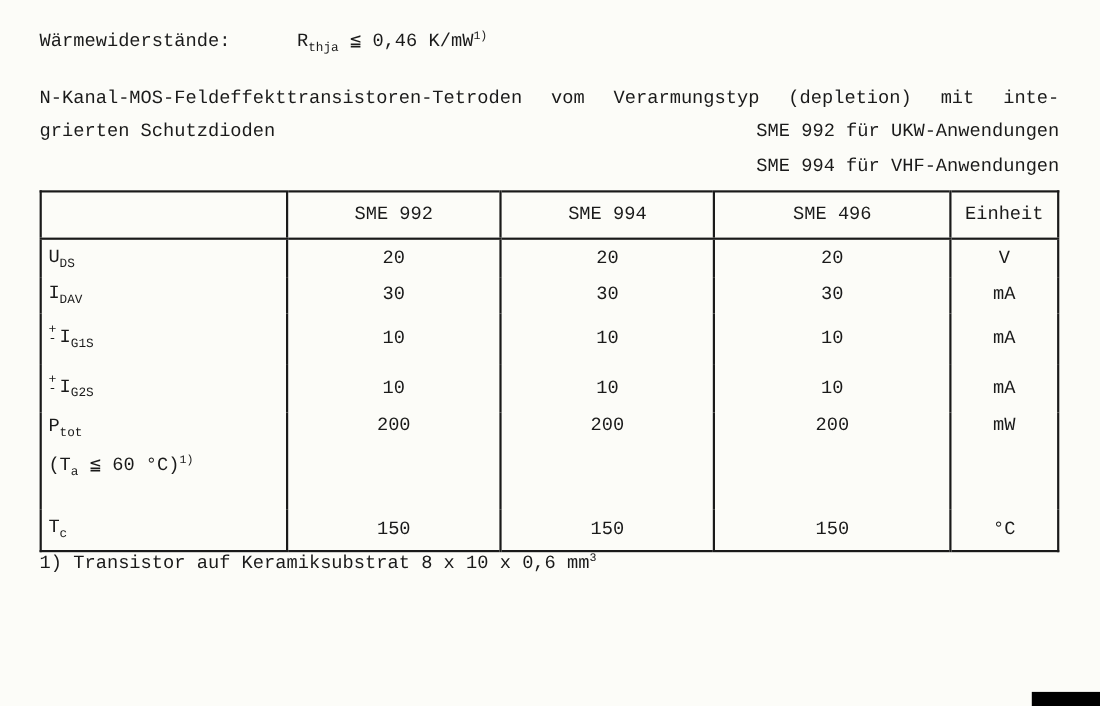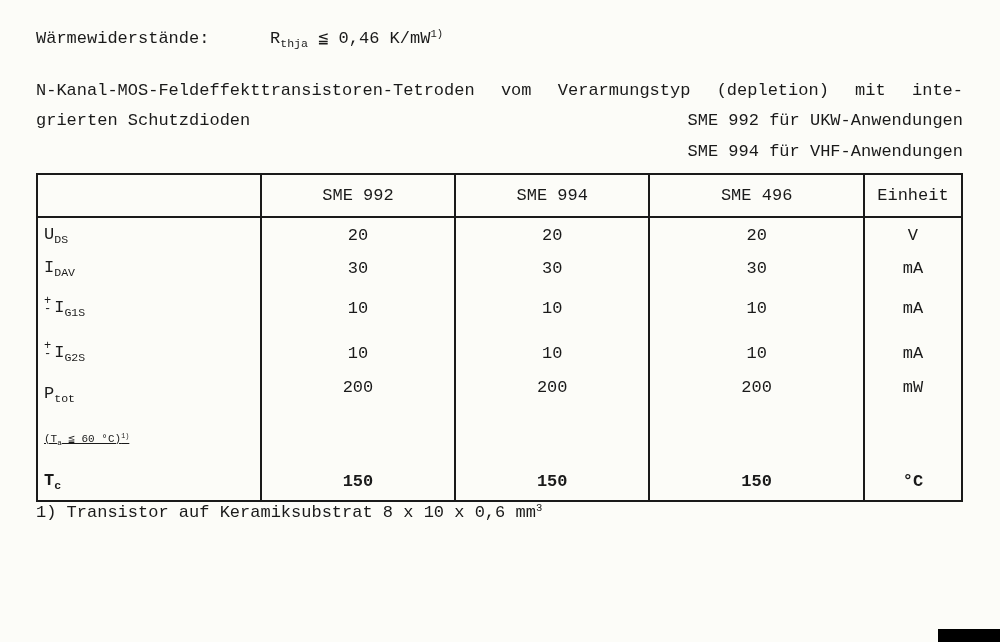--- a/index.html
+++ b/index.html
@@ -58,24 +58,24 @@
   table.limits th + th, table.limits td + td { border-left:2px solid var(--ink); }
   table.limits td { vertical-align:middle; }
   td.param { text-align:left; padding-left:6px; }
   td.val, td.unit { text-align:center; }
   tr.r-uds  { height:35px; }
   tr.r-idav { height:33px; }
   tr.r-ig1s { height:46px; }
   tr.r-ig2s { height:44px; }
   tr.r-ptot { height:88px; }
   tr.r-ptot td { vertical-align:top; padding-top:3px; }
-  tr.r-ptot td.param { line-height:36px; padding-top:1px; }
-  tr.r-tc   { height:38px;font-weight:bold; }
+  tr.r-ptot td.param { line-height:25px; padding-top:1px; }
+  tr.r-tc   { height:38px; }
   tr.r-tstg { height:40px; }
-  .note { font-size:11px;text-decoration:underline; }
+  .note { font-size:17px; }
 
   
   .pm {
     display:inline-flex; flex-direction:column;
     font-size:12px; line-height:8px;
     vertical-align:middle;
     margin-right:3px; position:relative; top:-2px;
   }
 
   

